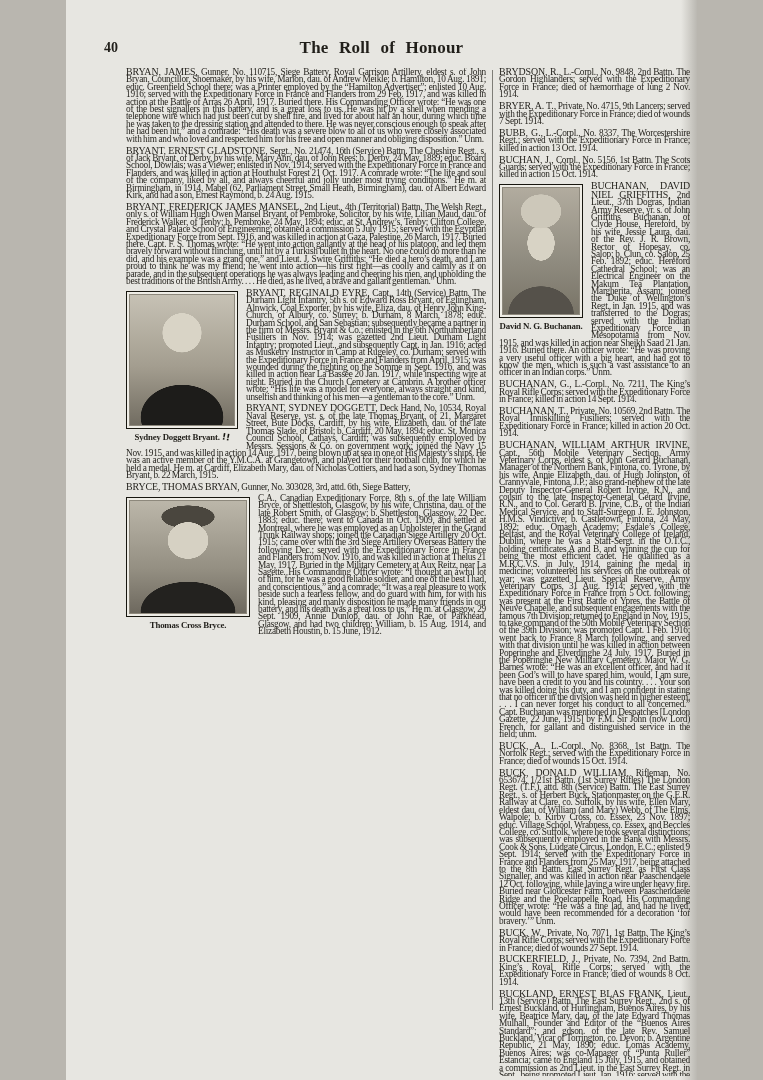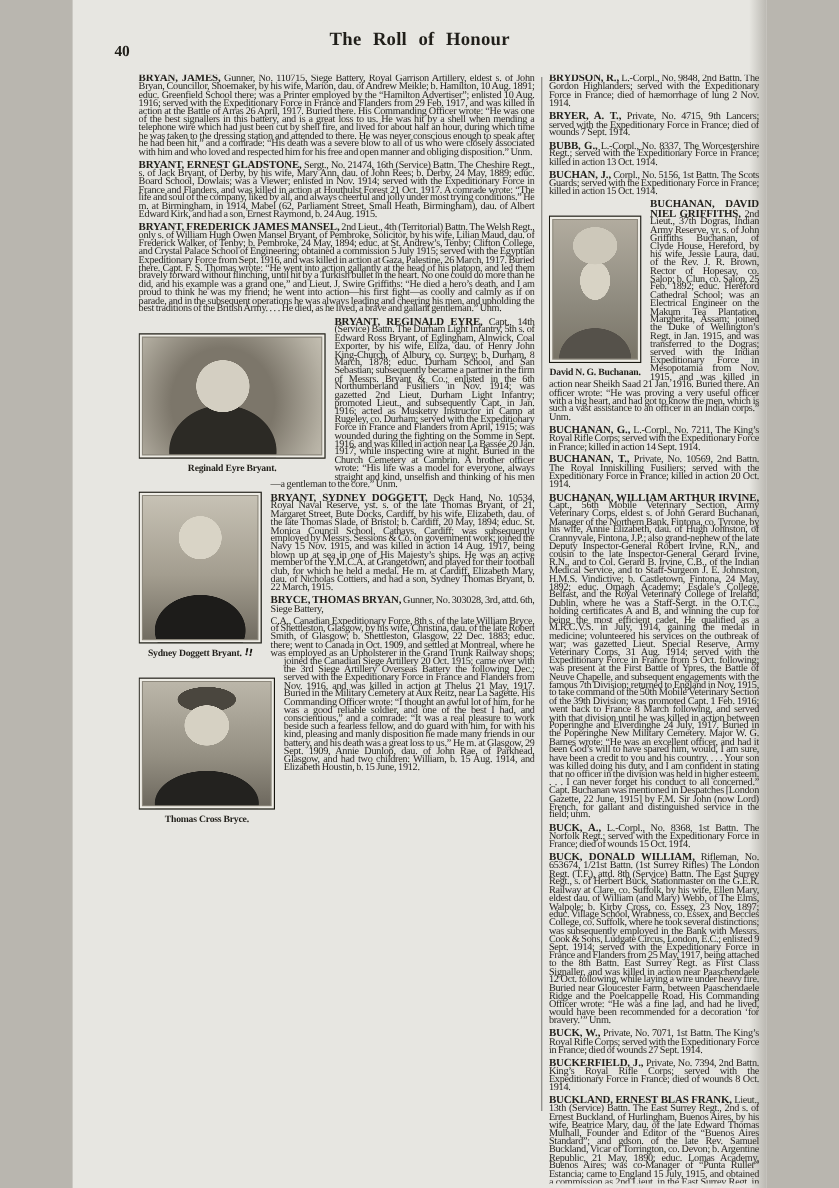--- a/index.html
+++ b/index.html
@@ -11,38 +11,38 @@
     overflow:hidden;
   }
   .page::after{
     content:"";position:absolute;top:0;right:0;width:16px;height:100%;
     background:linear-gradient(to left,rgba(70,64,54,.28),rgba(70,64,54,0));
     pointer-events:none;
   }
   
   .pagenum{position:absolute;left:38px;top:40px;font-weight:bold;font-size:14px;}
   .title{
-    position:absolute;left:0;right:0;top:26px;margin:0;text-align:center;
+    position:absolute;left:0;right:0;top:38px;margin:0;text-align:center;
     font-size:17px;font-weight:bold;word-spacing:6px;letter-spacing:.2px;
   }
   
   .columns{position:absolute;left:60px;top:68px;right:7px;bottom:4px;display:flex;}
   .col{overflow:hidden;}
   .col-left{width:360px;margin-right:13px;}
   .col-right{flex:1;}
   .divider{position:absolute;left:426px;top:70px;height:940px;width:1px;background:rgba(40,38,32,.55);}
   
   .entry{
     margin:0 0 3.5px 0;text-align:justify;
     font-size:9.3px;line-height:7.4px;letter-spacing:-.25px;word-spacing:-.5px;
   }
   .entry.cont{margin-top:0;}
-  .ename{font-weight:bold;font-size:9.9px;letter-spacing:-.1px;}
+  .ename{font-weight:normal;font-size:9.9px;letter-spacing:-.1px;}
   
-  .fig{float:left;clear:left;margin:14px 8px 3px 0;}
+  .fig{float:left;clear:left;margin:2px 8px 3px 0;}
   .photo{
     border:1px solid #17160f;
     box-shadow:inset 0 0 0 2px #efede6, inset 0 0 0 3px #8d887c;
   }
   .cap{
     font-weight:bold;font-size:8.8px;line-height:10px;text-align:center;margin-top:3px;
     letter-spacing:-.2px;
   }
   .annot{
     display:inline-block;font-family:"DejaVu Sans",sans-serif;font-weight:bold;
@@ -90,24 +90,20 @@
   <h1 class="title">The Roll of Honour</h1>
   <div class="divider"></div>
 
   <div class="columns">
 
     <div class="col col-left">
       <p class="entry"><b class="ename">BRYAN, JAMES,</b> <span>Gunner, No. 110715, Siege Battery, Royal Garrison Artillery, eldest s. of John Bryan, Councillor, Shoemaker, by his wife, Marion, dau. of Andrew Meikle; b. Hamilton, 10 Aug. 1891; educ. Greenfield School there; was a Printer employed by the “Hamilton Advertiser”; enlisted 10 Aug. 1916; served with the Expeditionary Force in France and Flanders from 29 Feb. 1917, and was killed in action at the Battle of Arras 26 April, 1917. Buried there. His Commanding Officer wrote: “He was one of the best signallers in this battery, and is a great loss to us. He was hit by a shell when mending a telephone wire which had just been cut by shell fire, and lived for about half an hour, during which time he was taken to the dressing station and attended to there. He was never conscious enough to speak after he had been hit,” and a comrade: “His death was a severe blow to all of us who were closely associated with him and who loved and respected him for his free and open manner and obliging disposition.” Unm.</span></p>
       <p class="entry"><b class="ename">BRYANT, ERNEST GLADSTONE,</b> <span>Sergt., No. 21474, 16th (Service) Battn. The Cheshire Regt., s. of Jack Bryant, of Derby, by his wife, Mary Ann, dau. of John Rees; b. Derby, 24 May, 1889; educ. Board School, Dowlais; was a Viewer; enlisted in Nov. 1914; served with the Expeditionary Force in France and Flanders, and was killed in action at Houthulst Forest 21 Oct. 1917. A comrade wrote: “The life and soul of the company, liked by all, and always cheerful and jolly under most trying conditions.” He m. at Birmingham, in 1914, Mabel (62, Parliament Street, Small Heath, Birmingham), dau. of Albert Edward Kirk, and had a son, Ernest Raymond, b. 24 Aug. 1915.</span></p>
       <p class="entry"><b class="ename">BRYANT, FREDERICK JAMES MANSEL,</b> <span>2nd Lieut., 4th (Territorial) Battn. The Welsh Regt., only s. of William Hugh Owen Mansel Bryant, of Pembroke, Solicitor, by his wife, Lilian Maud, dau. of Frederick Walker, of Tenby; b. Pembroke, 24 May, 1894; educ. at St. Andrew’s, Tenby; Clifton College, and Crystal Palace School of Engineering; obtained a commission 5 July 1915; served with the Egyptian Expeditionary Force from Sept. 1916, and was killed in action at Gaza, Palestine, 26 March, 1917. Buried there. Capt. F. S. Thomas wrote: “He went into action gallantly at the head of his platoon, and led them bravely forward without flinching, until hit by a Turkish bullet in the heart. No one could do more than he did, and his example was a grand one,” and Lieut. J. Swire Griffiths: “He died a hero’s death, and I am proud to think he was my friend; he went into action—his first fight—as coolly and calmly as if on parade, and in the subsequent operations he was always leading and cheering his men, and upholding the best traditions of the British Army. . . . He died, as he lived, a brave and gallant gentleman.” Unm.</span></p>
 
-      <figure class="fig fig-reginald">
-        <div class="photo"></div>
-        <figcaption class="cap">Reginald Eyre Bryant.</figcaption>
-      </figure>
       <figure class="fig fig-sydney">
         <div class="photo"></div>
         <figcaption class="cap"><span>Sydney Doggett Bryant.</span><span class="annot">!!</span></figcaption>
       </figure>
 
       <p class="entry"><b class="ename">BRYANT, REGINALD EYRE,</b> <span>Capt., 14th (Service) Battn. The Durham Light Infantry, 5th s. of Edward Ross Bryant, of Eglingham, Alnwick, Coal Exporter, by his wife, Eliza, dau. of Henry John King-Church, of Albury, co. Surrey; b. Durham, 8 March, 1878; educ. Durham School, and San Sebastian; subsequently became a partner in the firm of Messrs. Bryant &amp; Co.; enlisted in the 6th Northumberland Fusiliers in Nov. 1914; was gazetted 2nd Lieut. Durham Light Infantry; promoted Lieut., and subsequently Capt. in Jan. 1916; acted as Musketry Instructor in Camp at Rugeley, co. Durham; served with the Expeditionary Force in France and Flanders from April, 1915; was wounded during the fighting on the Somme in Sept. 1916, and was killed in action near La Bassée 20 Jan. 1917, while inspecting wire at night. Buried in the Church Cemetery at Cambrin. A brother officer wrote: “His life was a model for everyone, always straight and kind, unselfish and thinking of his men—a gentleman to the core.” Unm.</span></p>
       <p class="entry"><b class="ename">BRYANT, SYDNEY DOGGETT,</b> <span>Deck Hand, No. 10534, Royal Naval Reserve, yst. s. of the late Thomas Bryant, of 21, Margaret Street, Bute Docks, Cardiff, by his wife, Elizabeth, dau. of the late Thomas Slade, of Bristol; b. Cardiff, 20 May, 1894; educ. St. Monica Council School, Cathays, Cardiff; was subsequently employed by Messrs. Sessions &amp; Co. on government work; joined the Navy 15 Nov. 1915, and was killed in action 14 Aug. 1917, being blown up at sea in one of His Majesty’s ships. He was an active member of the Y.M.C.A. at Grangetown, and played for their football club, for which he held a medal. He m. at Cardiff, Elizabeth Mary, dau. of Nicholas Cottiers, and had a son, Sydney Thomas Bryant, b. 22 March, 1915.</span></p>
 
       <p class="entry"><b class="ename">BRYCE, THOMAS BRYAN,</b> <span>Gunner, No. 303028, 3rd, attd. 6th, Siege Battery,</span></p>
       <figure class="fig fig-bryce">

